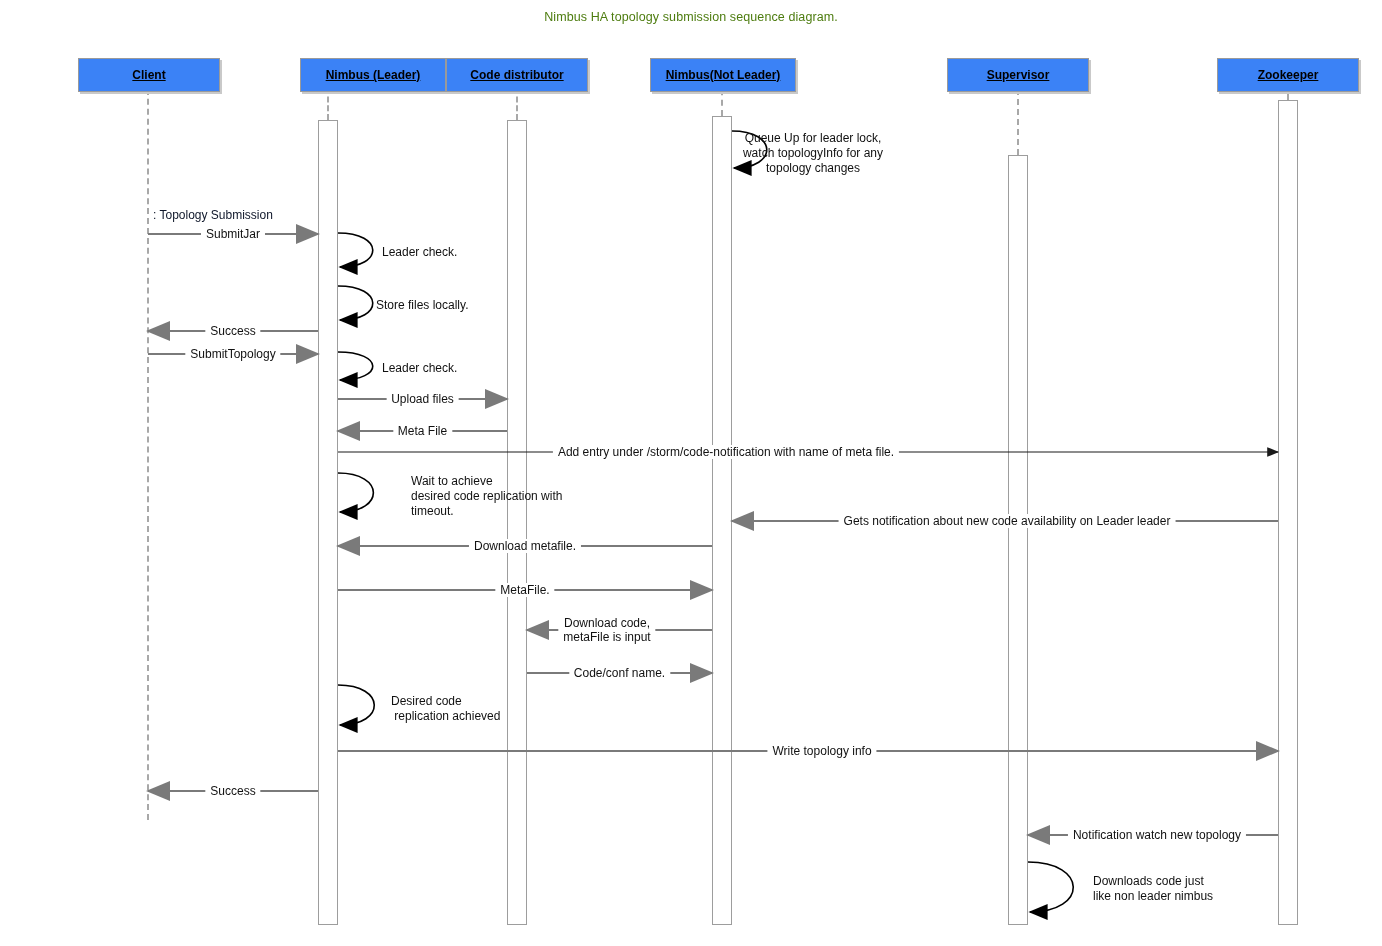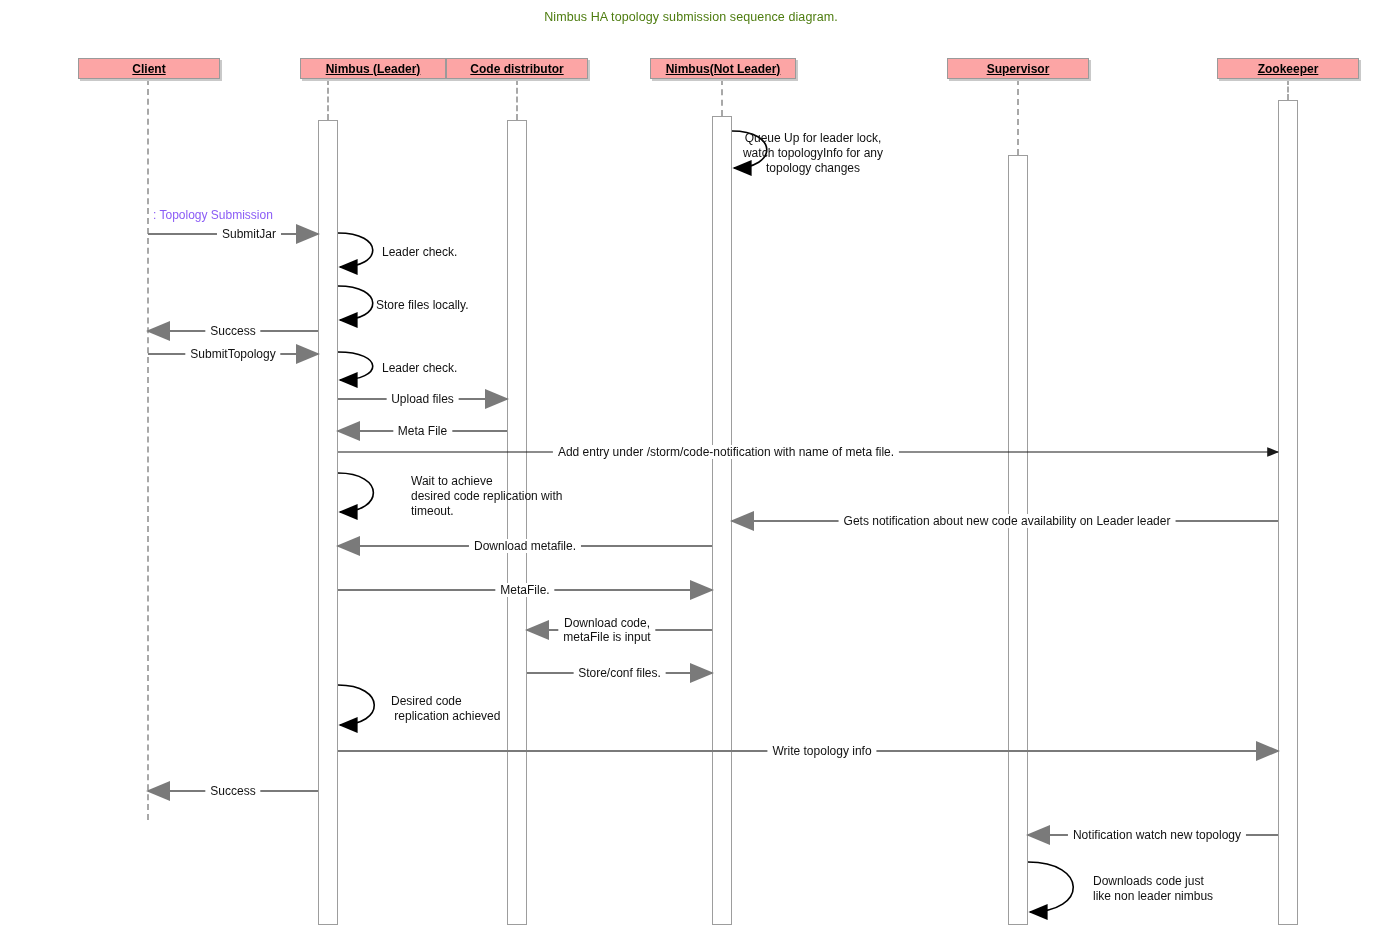--- a/index.html
+++ b/index.html
@@ -24,23 +24,23 @@
     top: 10px;
     width: 1382px;
     text-align: center;
     font-size: 12.5px;
     color: #4d7c0f;
     letter-spacing: 0.1px;
   }
   
   .participant {
     position: absolute;
-    height: 21px;
+    height: 34px;
     box-sizing: border-box;
-    background: #fca5a5;
+    background: #3b82f6;
     border: 1px solid #9a9a9a;
     box-shadow: 2px 2px 0 0 #c9c9c9;
     display: flex;
     align-items: center;
     justify-content: center;
   }
   .participant .plabel {
     font-size: 12px;
     font-weight: bold;
     color: #000;
@@ -91,21 +91,21 @@
     color: #111;
     line-height: 15px;
     white-space: pre;
   }
   .self-note.center { text-align: center; padding-left: 20px; }
   .self-note.left { text-align: left; }
   
   .caption {
     position: absolute;
     font-size: 12px;
-    color: #8b5cf6;
+    color: #0f172a;
     white-space: nowrap;
   }
 </style>
 </head>
 <body>
 
 <div id="canvas">
 
   <div id="diagram-title">Nimbus HA topology submission sequence diagram.</div>
 
@@ -173,32 +173,32 @@
         <path d="M 338 286 C 384 286, 384 320, 340 320" fill="none" stroke="#000000" stroke-width="1.6" marker-end="url(#ah-self)"></path>
         <path d="M 338 352 C 384 352, 384 380, 340 380" fill="none" stroke="#000000" stroke-width="1.6" marker-end="url(#ah-self)"></path>
         <path d="M 338 473 C 384.8 473, 384.8 512, 340 512" fill="none" stroke="#000000" stroke-width="1.6" marker-end="url(#ah-self)"></path>
         <path d="M 338 685 C 386 685, 386 725, 340 725" fill="none" stroke="#000000" stroke-width="1.6" marker-end="url(#ah-self)"></path>
         <path d="M 1028 862 C 1088 862, 1088 912, 1030 912" fill="none" stroke="#000000" stroke-width="1.6" marker-end="url(#ah-self)"></path>
       </g>
   </svg>
 
   <div id="label-layer">
       <div class="caption" style="left: 153px; top: 208px;">: Topology Submission</div>
-      <div class="msg-label" style="left: 233px; top: 234px; margin-left: 16px;">SubmitJar</div>
+      <div class="msg-label" style="left: 233px; top: 234px;">SubmitJar</div>
       <div class="msg-label" style="left: 233px; top: 331px;">Success</div>
       <div class="msg-label" style="left: 233px; top: 354px;">SubmitTopology</div>
       <div class="msg-label" style="left: 422.5px; top: 399px;">Upload files</div>
       <div class="msg-label" style="left: 422.5px; top: 431px;">Meta File</div>
       <div class="msg-label" style="left: 726px; top: 452px; font-size: 12px;">Add entry under /storm/code-notification with name of meta file.</div>
       <div class="msg-label" style="left: 1007px; top: 521px;">Gets notification about new code availability on Leader leader</div>
       <div class="msg-label" style="left: 525px; top: 546px;">Download metafile.</div>
       <div class="msg-label" style="left: 525px; top: 590px;">MetaFile.</div>
       <div class="msg-label two-line" style="left: 607px; top: 630px;">Download code,
 metaFile is input</div>
-      <div class="msg-label" style="left: 619.5px; top: 673px;">Store/conf files.</div>
+      <div class="msg-label" style="left: 619.5px; top: 673px;">Code/conf name.</div>
       <div class="msg-label" style="left: 822px; top: 751px;">Write topology info</div>
       <div class="msg-label" style="left: 233px; top: 791px;">Success</div>
       <div class="msg-label" style="left: 1157px; top: 835px;">Notification watch new topology</div>
       <div class="self-note center" style="left: 803px; top: 131px; transform: translateX(-50%);">Queue Up for leader lock,
 watch topologyInfo for any
 topology changes</div>
       <div class="self-note left" style="left: 382px; top: 245px;">Leader check.</div>
       <div class="self-note left" style="left: 376px; top: 298px;">Store files locally.</div>
       <div class="self-note left" style="left: 382px; top: 361px;">Leader check.</div>
       <div class="self-note left" style="left: 411px; top: 474px;">Wait to achieve

